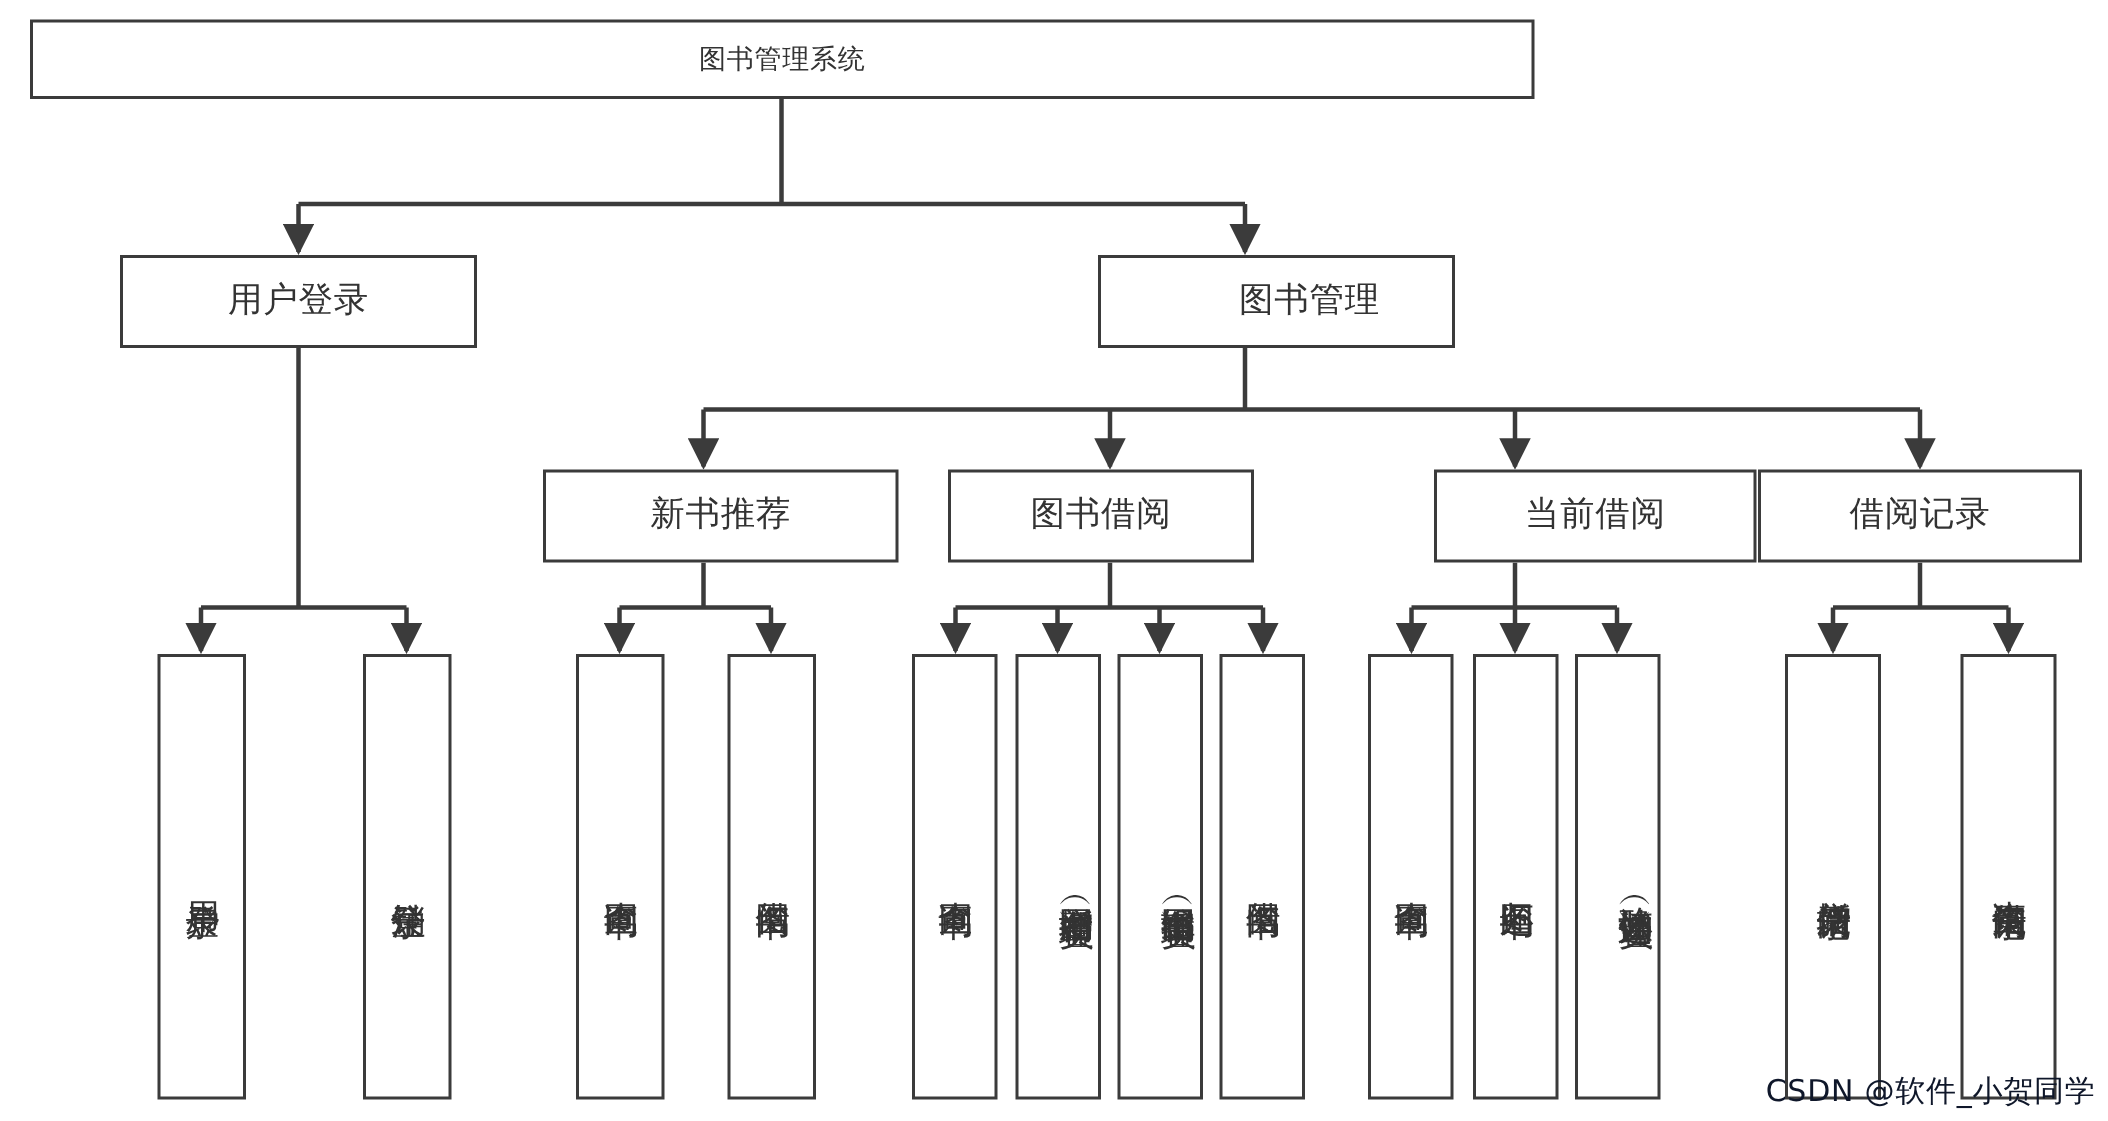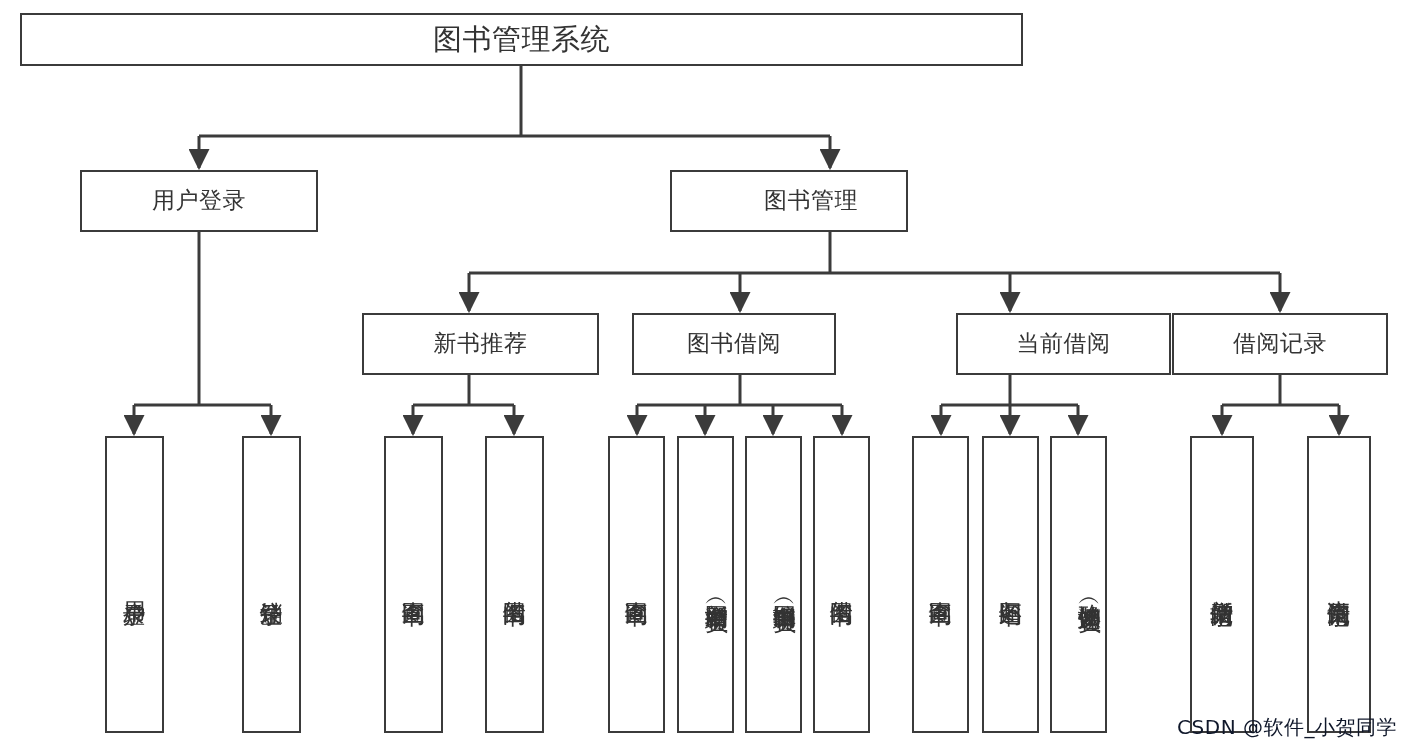--- a/index.html
+++ b/index.html
@@ -36,21 +36,21 @@
     justify-content: center;
     color: #333333;
   }
   .node-h {
     font-size: 23px;
     letter-spacing: 0.5px;
     line-height: 1.1;
     white-space: nowrap;
   }
   .node-root {
-    font-size: 29px;
+    font-size: 18px;
   }
   .node-v {
     writing-mode: vertical-rl;
     text-orientation: upright;
     font-size: 23px;
     line-height: 1.32;
     letter-spacing: 1px;
     align-items: flex-start;
     justify-content: center;
     padding-top: 12px;
@@ -129,21 +129,21 @@
     </g>
   </svg>
 
   <div class="node node-h node-root" style="left:20px; top:13px; width:1003px; height:53px;">
     <span>图书管理系统</span>
   </div>
 
   <div class="node node-h" style="left:80px; top:170px; width:238px; height:62px;">
     <span>用户登录</span>
   </div>
-  <div class="node node-h" style="left:670px; top:170px; width:238px; height:62px;padding-left:44px;">
+  <div class="node node-h" style="left:732px; top:170px; width:238px; height:62px;padding-left:44px;">
     <span>图书管理</span>
   </div>
 
   <div class="node node-h" style="left:362px; top:313px; width:237px; height:62px;">
     <span>新书推荐</span>
   </div>
   <div class="node node-h" style="left:632px; top:313px; width:204px; height:62px;">
     <span>图书借阅</span>
   </div>
   <div class="node node-h" style="left:956px; top:313px; width:215px; height:62px;">

